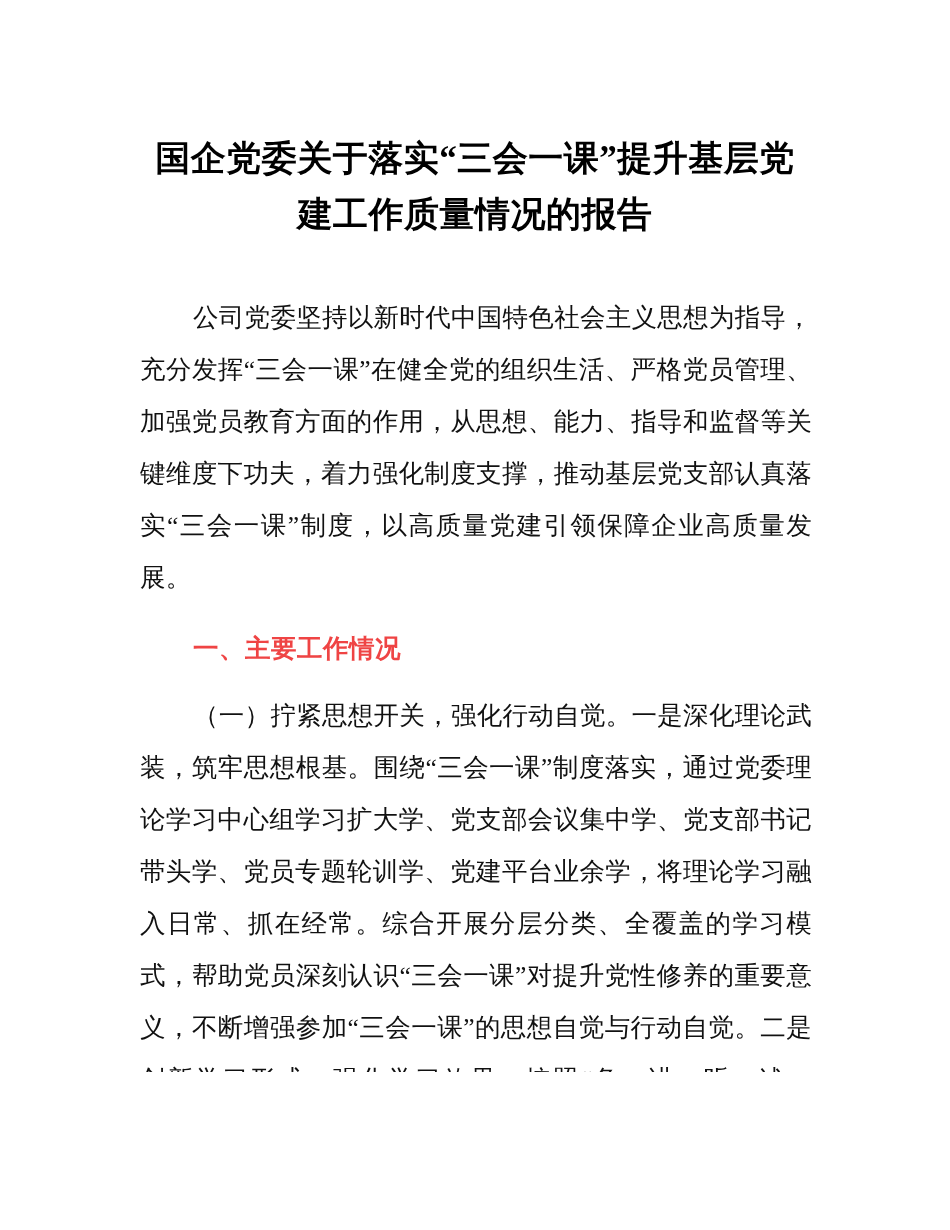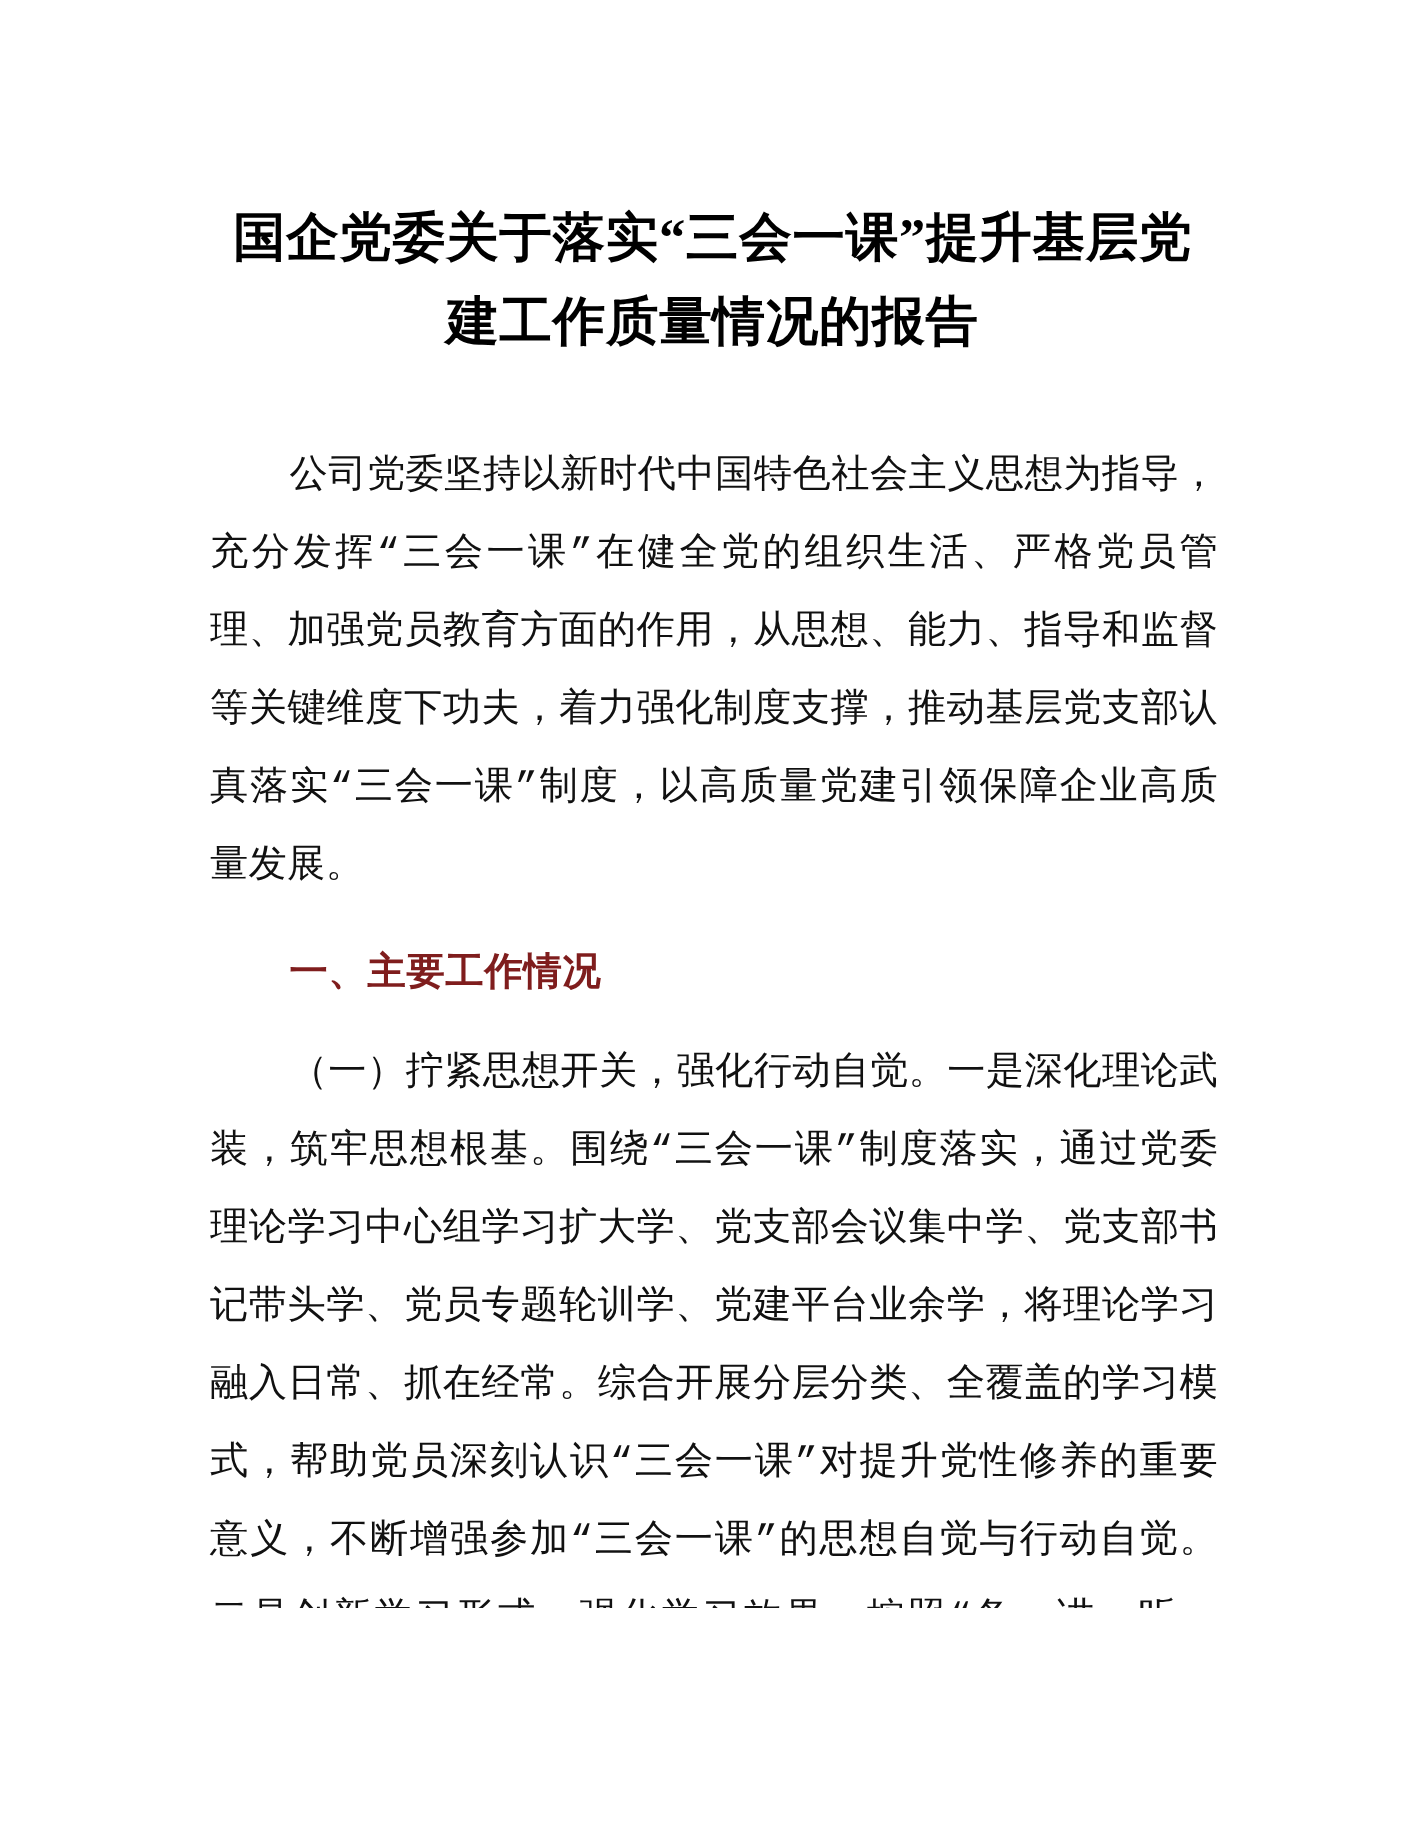--- a/index.html
+++ b/index.html
@@ -34,21 +34,21 @@
 
   
   .body-block {
     position: absolute;
     top: 292px;
     left: 140px;
     width: 672px;
   }
 
   .para {
-    font-family: Liberation Mono, monospace;
+    font-family: Liberation Serif, serif;
     font-size: 25.5px;
     line-height: 52px;
     color: #111111;
     text-align: justify;
     text-justify: inter-character;
     text-indent: 53px;
     margin: 0;
     letter-spacing: 0.2px;
     word-break: break-all;
   }
@@ -56,21 +56,21 @@
   
   .gap-lead {
     height: 18px;
   }
 
   .heading {
     font-family: "Liberation Sans", "DejaVu Sans", sans-serif;
     font-weight: bold;
     font-size: 25.5px;
     line-height: 52px;
-    color: #7f1d1d;
+    color: #ef4444;
     text-indent: 53px;
     margin: 0;
     letter-spacing: 0.5px;
   }
 
   .gap-heading {
     height: 16px;
   }
 </style>
 </head>

